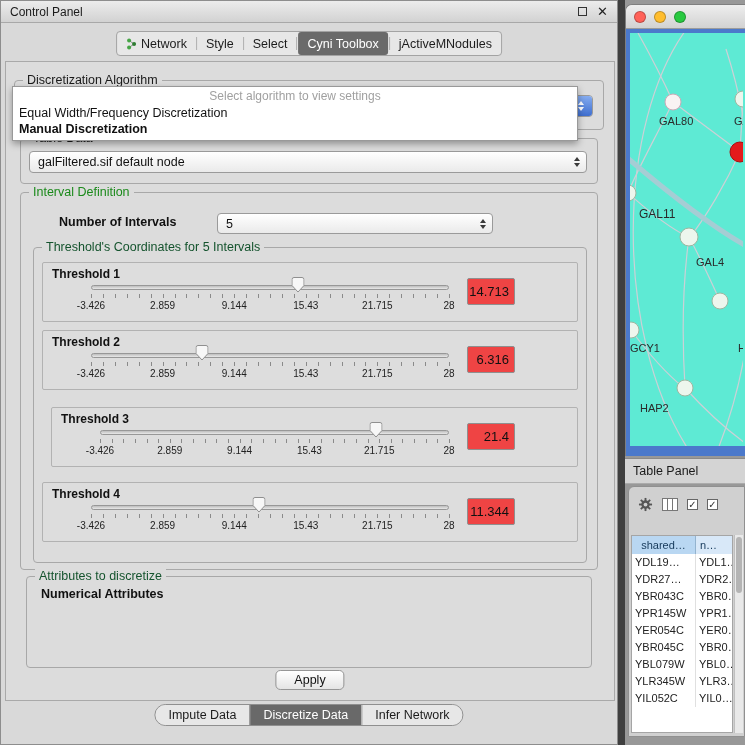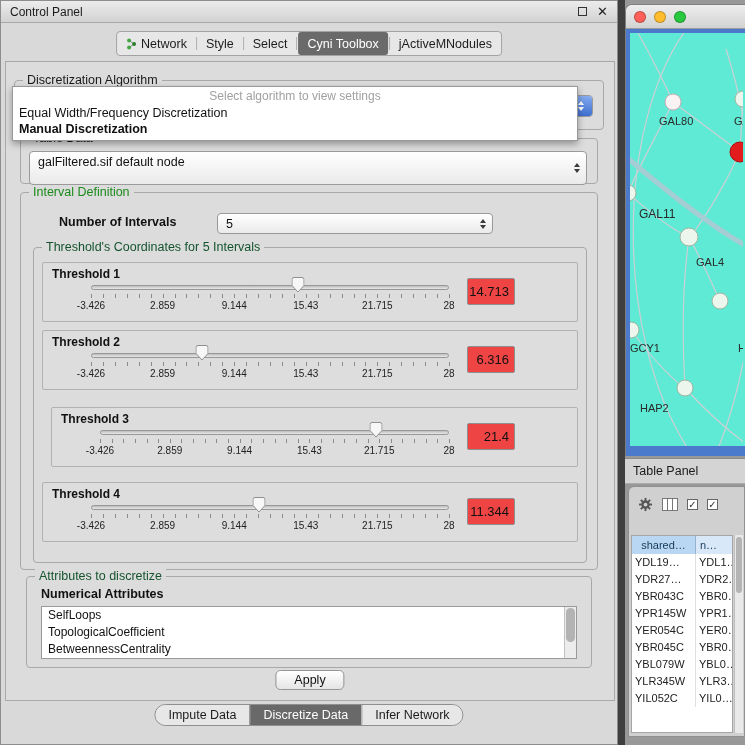--- a/index.html
+++ b/index.html
@@ -31,21 +31,21 @@
 .algo-combo{position:absolute;left:10px;top:14px;width:568px;height:22px;background:linear-gradient(#ffffff,#e9e9e9);border:1px solid #9a9a9a;border-radius:4px;}
 .combo-cap{position:absolute;right:0;top:0;bottom:0;width:22px;border-radius:0 3px 3px 0;background:linear-gradient(#85acf0,#3e6ecf);display:flex;flex-direction:column;align-items:center;justify-content:center;gap:2px;}
 
 .popup{position:absolute;left:6px;top:24px;width:566px;background:#ffffff;border:1px solid #999;box-shadow:0 3px 7px rgba(0,0,0,.35);z-index:30;padding:1px 0 3px;}
 .popup-header{font-size:12px;color:#a0a0a0;text-align:center;padding:1px 0 2px;}
 .popup-option{font-size:12.5px;color:#111;padding:0 6px;line-height:16px;}
 .popup-option.bold{font-weight:bold;}
 
 .td-group{left:14px;top:76px;width:578px;height:46px;}
 .mac-combo{background:linear-gradient(#ffffff,#eaeaea);border:1px solid #9a9a9a;border-radius:4px;}
-.td-combo{position:absolute;left:8px;top:12px;right:10px;height:34px;}
+.td-combo{position:absolute;left:8px;top:12px;right:10px;height:22px;}
 .combo-text{position:absolute;left:8px;top:1px;line-height:19px;font-size:12.5px;color:#111;}
 .stepper{position:absolute;right:6px;top:50%;transform:translateY(-50%);display:flex;flex-direction:column;align-items:center;gap:2px;}
 .tri-up{width:0;height:0;border-left:3.5px solid transparent;border-right:3.5px solid transparent;border-bottom:4.5px solid #3a3a3a;}
 .tri-down{width:0;height:0;border-left:3.5px solid transparent;border-right:3.5px solid transparent;border-top:4.5px solid #3a3a3a;}
 .tri-up.white{border-bottom-color:#fff;}
 .tri-down.white{border-top-color:#fff;}
 
 .interval-group{left:14px;top:130px;width:578px;height:378px;}
 .noi-label{position:absolute;left:38px;top:22px;font-size:12.5px;font-weight:bold;color:#111;}
 .noi-combo{position:absolute;left:196px;top:20px;width:276px;height:21px;}
@@ -394,30 +394,20 @@
               </div>
               <input class="value-field" value="11.344" style="">
             </div>
           </div>
       </div>
     </div>
 
     <div class="groupbox attr-group">
       <span class="gb-title blue">Attributes to discretize</span>
       <span class="attr-subtitle">Numerical Attributes</span>
-      <div class="listbox">
-        <div>
-            <div class="list-item">SelfLoops</div>
-            <div class="list-item">TopologicalCoefficient</div>
-            <div class="list-item">BetweennessCentrality</div>
-          </div>
-        <div class="list-scroll">
-          <div class="list-thumb"></div>
-        </div>
-      </div>
     </div>
 
     <button class="apply-btn">Apply</button>
   </div>
 
   <div class="bottom-tabs">
       <span class="seg">Impute Data</span>
       <span class="seg active">Discretize Data</span>
       <span class="seg">Infer Network</span>
     </div>

